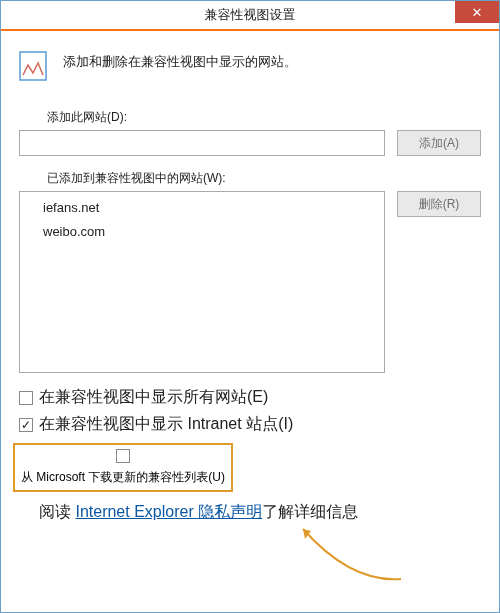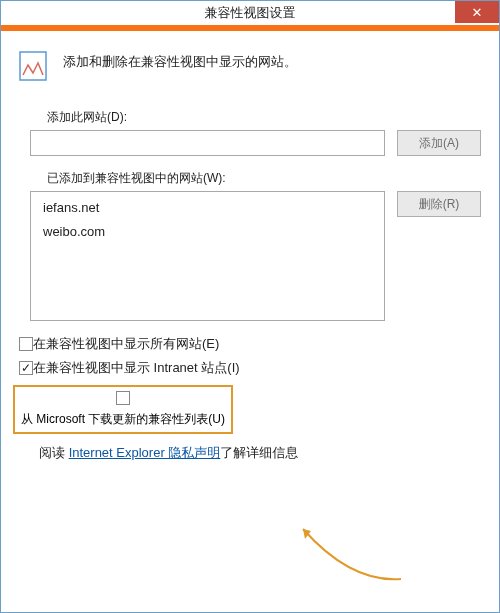--- a/index.html
+++ b/index.html
@@ -14,21 +14,21 @@
   .window {
     width: 500px;
     height: 613px;
     background: #fff;
     border: 1px solid #6b9fc8;
     position: relative;
   }
   .titlebar {
     height: 30px;
     background: #fff;
-    border-bottom: 6px solid #f97316;
+    border-bottom: 2px solid #f97316;
     display: flex;
     align-items: center;
     justify-content: center;
     position: relative;
   }
   .titlebar-title {
     font-size: 13px;
     color: #222;
   }
   .close-btn {
@@ -67,37 +67,36 @@
     color: #222;
     margin-bottom: 4px;
     display: block;
     margin-left: 28px;
   }
   .row {
     display: flex;
     gap: 12px;
     align-items: stretch;
     margin-bottom: 14px;
-    margin-left: 11px;
   }
   .text-input {
     flex: 1;
     height: 26px;
     border: 1px solid #a9a9a9;
     background: #fff;
     padding: 3px 6px;
     font-size: 12px;
     font-family: inherit;
   }
   .listbox {
     flex: 1;
-    height: 130px;
+    height: 182px;
     border: 1px solid #a9a9a9;
     background: #fff;
-    padding: 4px 12px;
+    padding: 4px 23px;
     overflow: auto;
   }
   .list-item {
     font-size: 13px;
     color: #222;
     padding: 2px 0;
     line-height: 1.5;
     cursor: default;
   }
   .btn {
@@ -114,22 +113,23 @@
     justify-content: center;
   }
   .btn-col {
     width: 84px;
     display: flex;
     flex-direction: column;
   }
   .check-line {
     display: flex;
     align-items: center;
+    gap: 6px;
     margin: 2px 0 6px 0;
-    font-size: 13px;
+    font-size: 16px;
     color: #222;
   }
   .checkbox {
     width: 14px;
     height: 14px;
     border: 1px solid #888;
     background: #fff;
     display: flex;
     align-items: center;
     justify-content: center;
@@ -144,21 +144,21 @@
   .highlight-box {
     border: 2px solid #e09a2b;
     padding: 4px 6px;
     margin: 2px 0 6px -6px;
     display: inline-flex;
     align-items: center;
     gap: 6px;
     flex-direction: column;
   }
   .privacy-line {
-    font-size: 13px;
+    font-size: 16px;
     color: #222;
     margin-top: 4px;
     margin-left: 20px;
     position: relative;
   }
   .link {
     color: #0b57a4;
     text-decoration: underline;
     cursor: pointer;
   }

